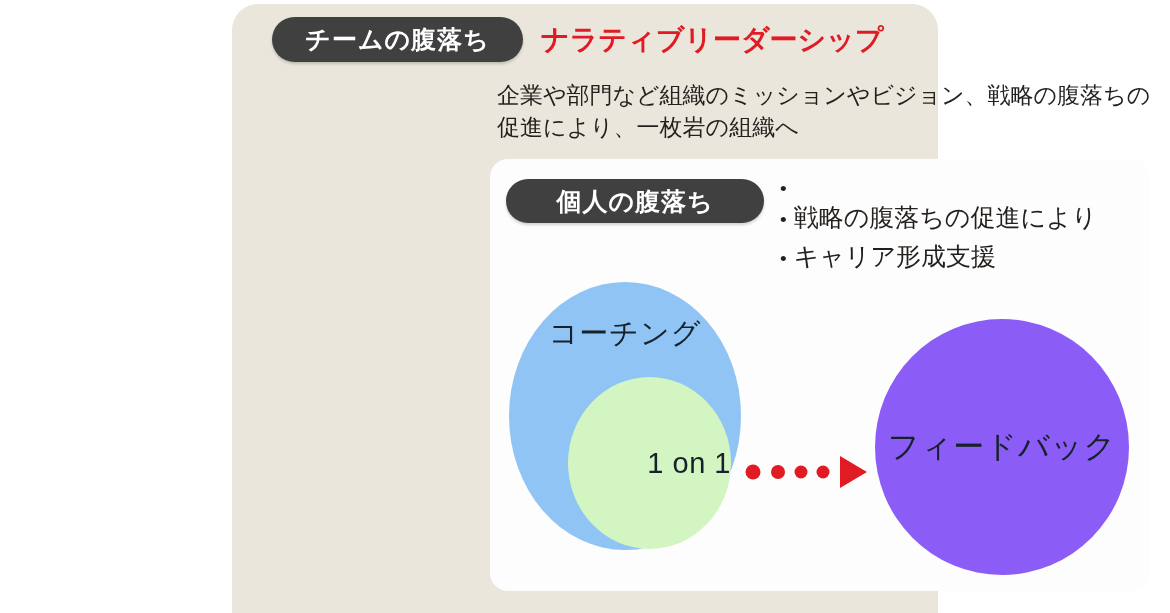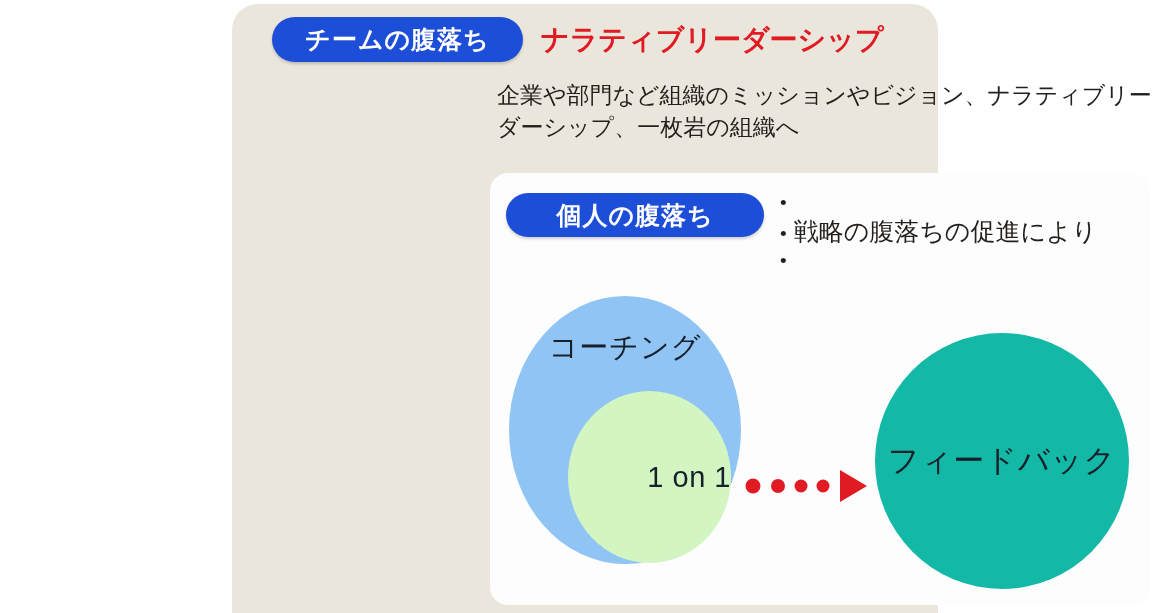--- a/index.html
+++ b/index.html
@@ -33,21 +33,21 @@
     position: absolute;
     left: 40px;
     top: 13px;
     display: flex;
     align-items: center;
     gap: 18px;
     white-space: nowrap;
   }
 
   .pill-badge {
-    background: #1d4ed8;
+    background: #404040;
     color: #ffffff;
     border-radius: 999px;
     font-weight: bold;
     letter-spacing: 1px;
     display: inline-flex;
     align-items: center;
     justify-content: center;
     box-shadow: 0 2px 3px rgba(0,0,0,0.18);
   }
   #team-badge {
@@ -72,21 +72,21 @@
     font-size: 23px;
     line-height: 1.38;
     color: #231f1c;
     letter-spacing: 0px;
   }
 
   
   #white-card {
     position: absolute;
     left: 258px;
-    top: 169px;
+    top: 155px;
     width: 660px;
     height: 432px;
     background: #fdfdfd;
     border-radius: 18px;
   }
 
   #individual-badge {
     position: absolute;
     left: 16px;
     top: 20px;
@@ -166,21 +166,21 @@
     color: #16212b;
     letter-spacing: 0.5px;
   }
 
   #peach-circle {
     position: absolute;
     left: 385px;
     top: 160px;
     width: 254px;
     height: 256px;
-    background: #14b8a6;
+    background: #8b5cf6;
     border-radius: 50%;
     display: flex;
     align-items: center;
     justify-content: center;
   }
   #peach-label {
     font-size: 31px;
     color: #16212b;
     letter-spacing: 1px;
   }
@@ -197,36 +197,37 @@
 </head>
 <body>
 
 <div id="beige-panel">
 
   <div id="header-row">
     <span class="pill-badge" id="team-badge">チームの腹落ち</span>
     <span id="narrative-title">ナラティブリーダーシップ</span>
   </div>
 
-  <div id="header-description">企業や部門など組織のミッションやビジョン、ナラティブリーダーシップ、一枚岩の組織へ</div>
+  <div id="header-description">企業や部門など組織のミッションやビジョン、戦略の腹落ちの促進により、一枚岩の組織へ</div>
 
   <div id="white-card">
 
     <span class="pill-badge" id="individual-badge">個人の腹落ち</span>
 
     <ul id="bullet-list">
       <li>
         <span class="bullet-dot">•</span>
       </li>
       <li>
         <span class="bullet-dot">•</span>
         <span>戦略の腹落ちの促進により</span>
       </li>
       <li>
         <span class="bullet-dot">•</span>
+        <span>キャリア形成支援</span>
       </li>
     </ul>
 
     <div id="circle-stage">
 
       <div id="blue-circle">
         <div id="blue-label">コーチング</div>
       </div>
 
       <div id="green-circle">

